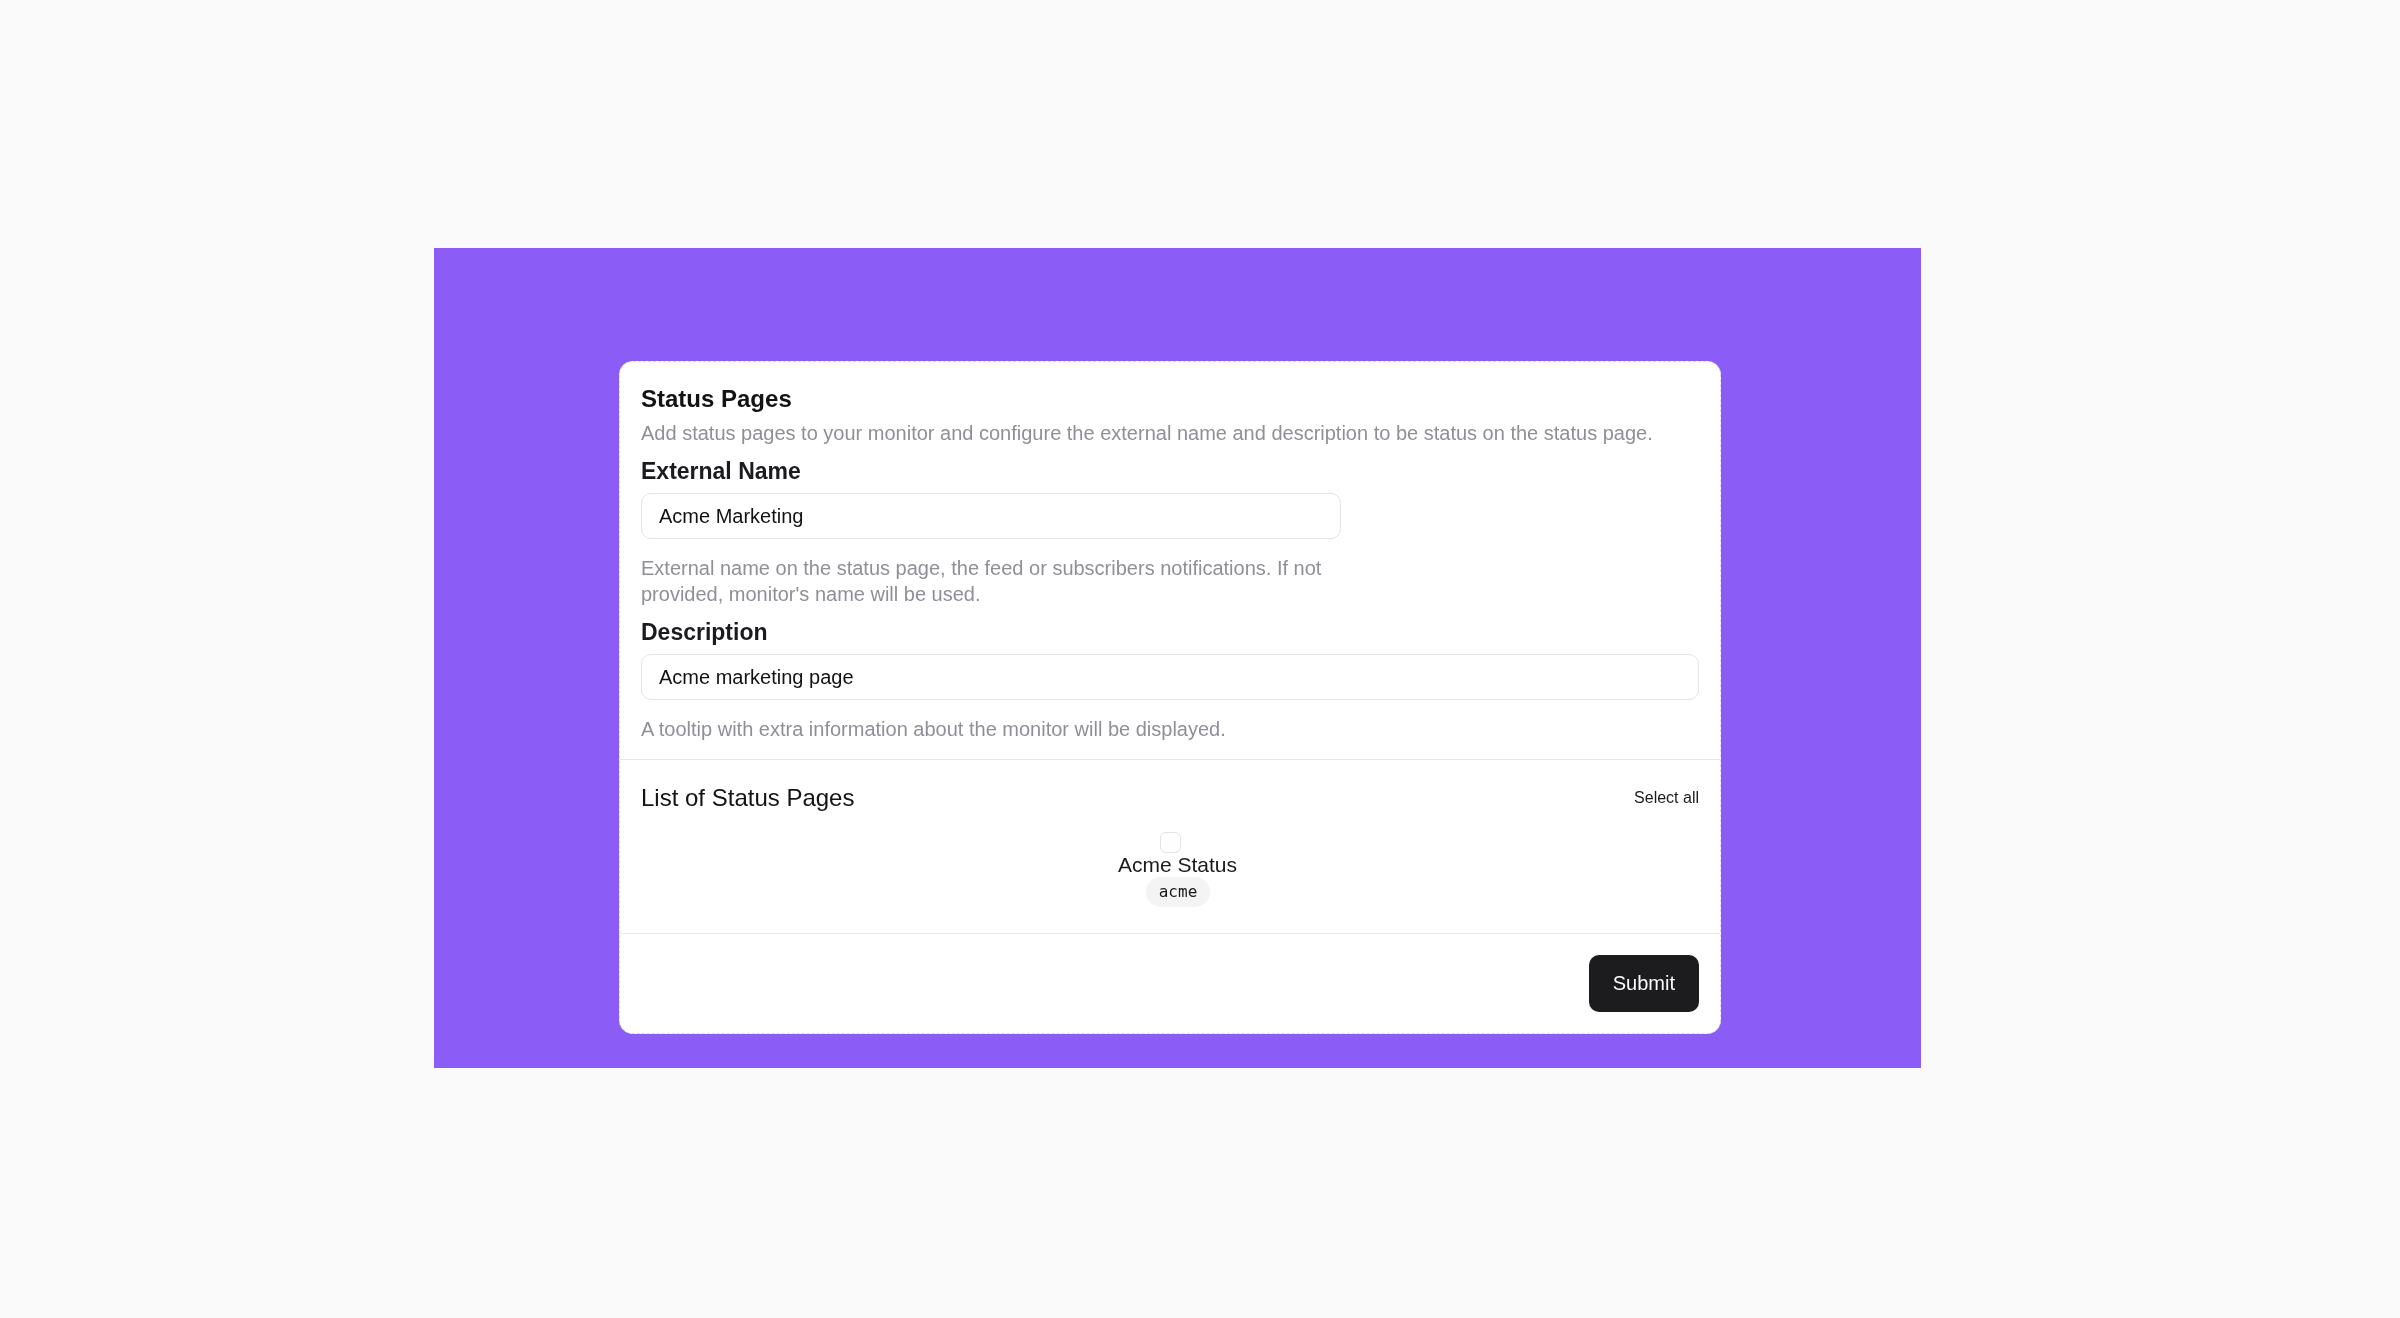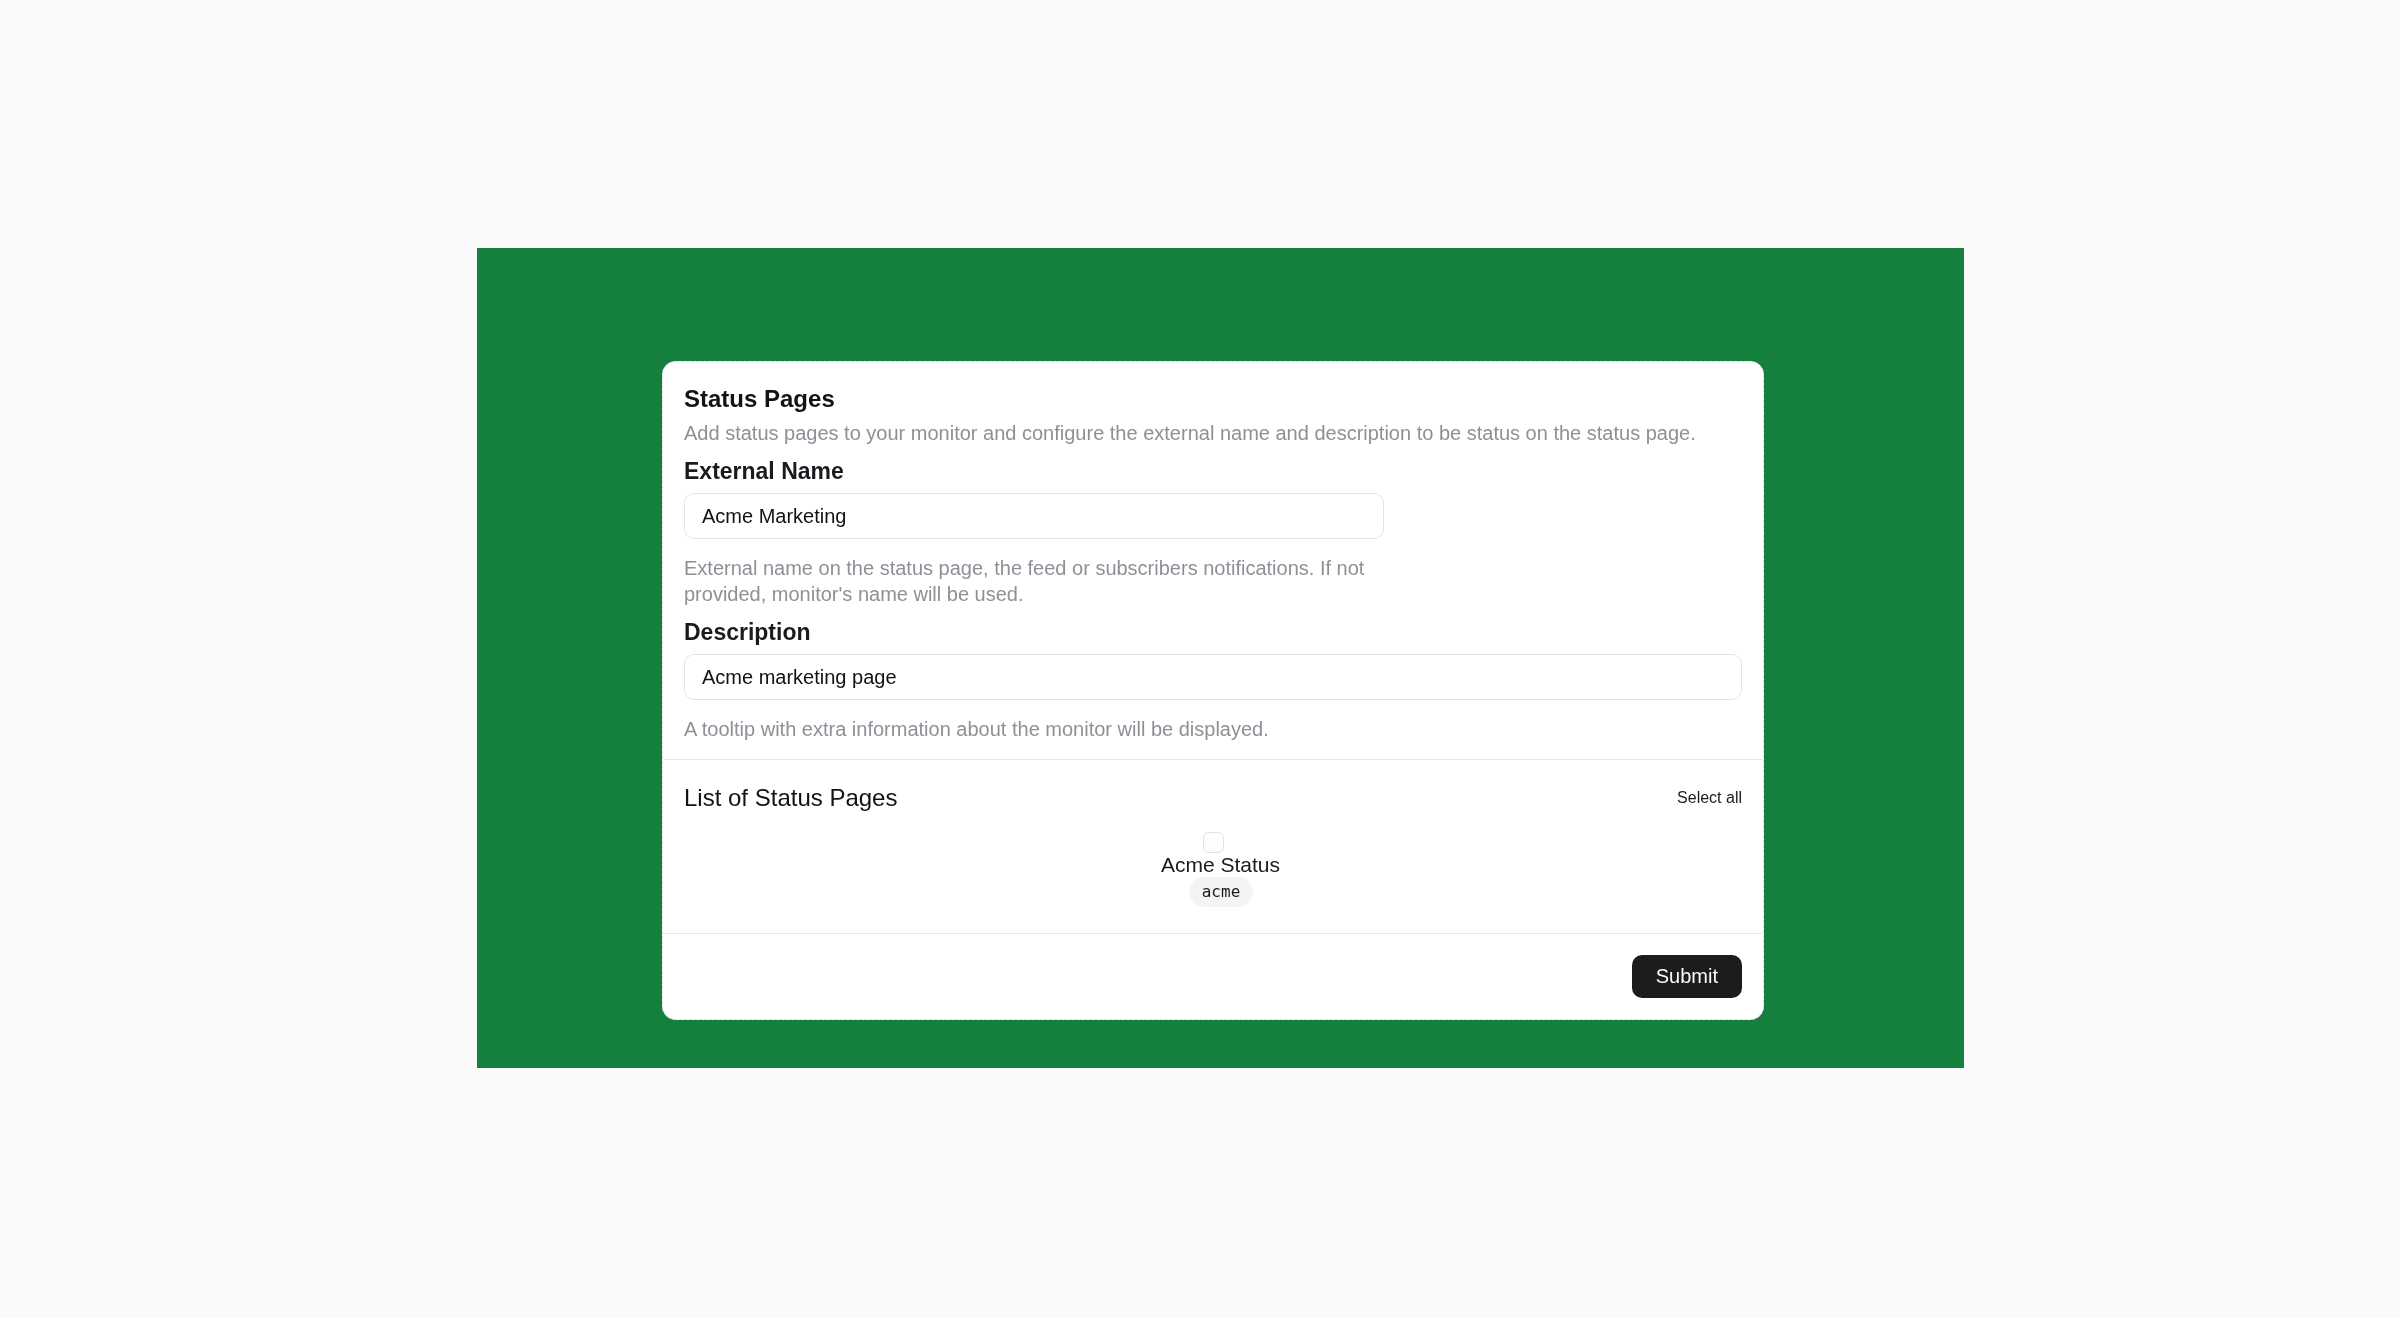--- a/index.html
+++ b/index.html
@@ -7,23 +7,23 @@
   body {
     width: 2400px; height: 1318px;
     background: #fafafa;
     font-family: "Liberation Sans", "DejaVu Sans", sans-serif;
     color: #131316;
     position: relative;
     overflow: hidden;
   }
   .content-panel {
     position: absolute;
-    left: 477px; top: 248px;
+    left: 434px; top: 248px;
     width: 1487px; height: 820px;
-    background: #15803d;
+    background: #8b5cf6;
   }
   .card {
     position: absolute;
     left: 185px; top: 113px;
     width: 1102px;
     background: #ffffff;
     border: 1px dashed #dcdce1;
     border-radius: 14px;
   }
   .card-section { padding: 23px 21px 17px 21px; }
@@ -122,21 +122,21 @@
     font-family: "DejaVu Sans Mono", "Liberation Mono", monospace;
     font-size: 16px;
     color: #1b1b1f;
   }
   .card-footer {
     padding: 21px 21px;
     display: flex;
     justify-content: flex-end;
   }
   .submit-button {
-    height: 43px;
+    height: 57px;
     padding: 0 24px;
     border: none;
     border-radius: 10px;
     background: #1c1c1f;
     color: #fafafa;
     font-family: "Liberation Sans", "DejaVu Sans", sans-serif;
     font-size: 20px;
     font-weight: 500;
     cursor: pointer;
   }

